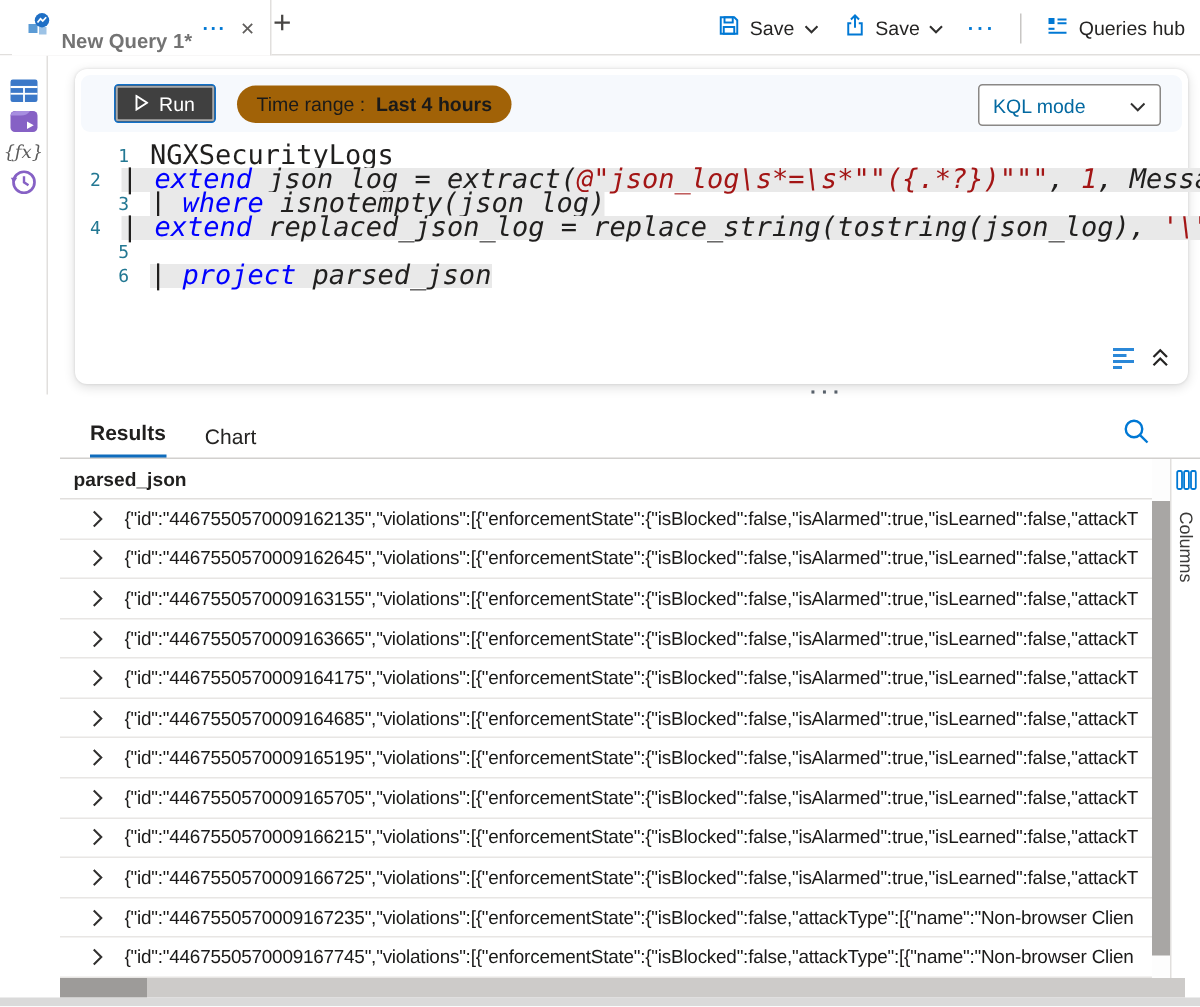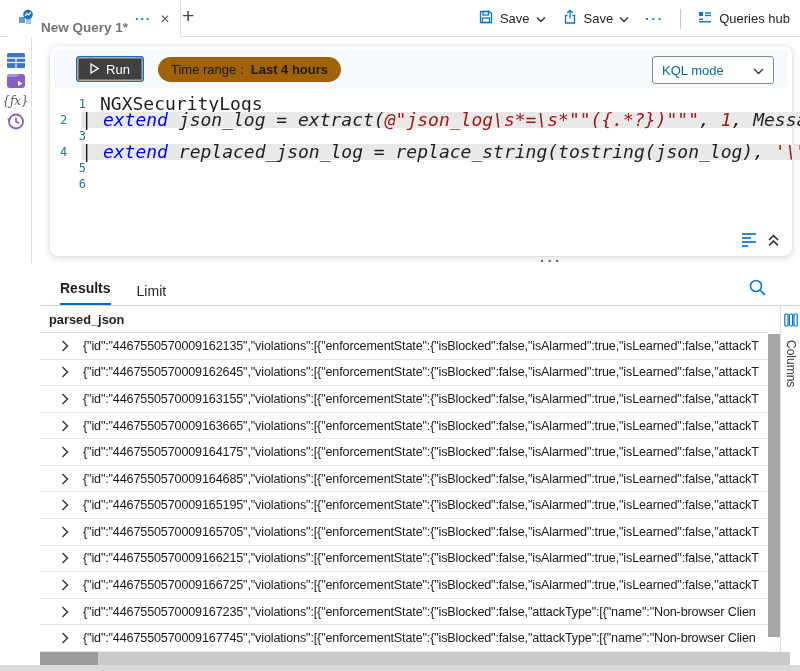--- a/index.html
+++ b/index.html
@@ -193,30 +193,32 @@
           <div class="code-line">
             <span class="ln">1</span>
             <span class="code-text"><span class="seg-plain">NGXSecurityLogs</span></span>
           </div>
           <div class="code-line">
             <span class="ln">2</span>
             <span class="code-text hl"><span class="seg-plain">| </span><span class="seg-keyword">extend</span><span class="seg-plain"> json_log = extract(</span><span class="seg-string">@"json_log\s*=\s*""({.*?})"""</span><span class="seg-plain">, </span><span class="seg-number">1</span><span class="seg-plain">, Message)</span></span>
           </div>
           <div class="code-line">
             <span class="ln">3</span>
+            <span class="code-text hl"><span class="seg-plain">| </span><span class="seg-keyword">where</span><span class="seg-plain"> isnotempty(json_log)</span></span>
           </div>
           <div class="code-line">
             <span class="ln">4</span>
             <span class="code-text hl"><span class="seg-plain">| </span><span class="seg-keyword">extend</span><span class="seg-plain"> replaced_json_log = replace_string(tostring(json_log), </span><span class="seg-string">'\"\"'</span><span class="seg-plain">, </span><span class="seg-string">'\"'</span><span class="seg-plain">)</span></span>
           </div>
           <div class="code-line">
             <span class="ln">5</span>
           </div>
           <div class="code-line">
             <span class="ln">6</span>
+            <span class="code-text hl"><span class="seg-plain">| </span><span class="seg-keyword">project</span><span class="seg-plain"> parsed_json</span></span>
           </div>
         </div>
     </div>
 
     <div class="card-corner-icons">
       <span>
         <svg width="17" height="15" viewBox="0 0 17 15">
           <line x1="1" y1="2" x2="15" y2="2" stroke="#2b88d8" stroke-width="2"></line>
           <line x1="1" y1="6" x2="10" y2="6" stroke="#2b88d8" stroke-width="2"></line>
           <line x1="1" y1="10" x2="15" y2="10" stroke="#2b88d8" stroke-width="2"></line>
@@ -229,21 +231,21 @@
           <polyline points="2,11.5 6.5,7 11,11.5"></polyline>
         </svg>
       </span>
     </div>
   </div>
 
   <div class="splitter">···</div>
 
   <div class="results-tabs">
     <div class="rtab active">Results</div>
-    <div class="rtab">Limit</div>
+    <div class="rtab">Chart</div>
   </div>
   <div class="search-btn">
     <svg width="19" height="19" viewBox="0 0 19 19" fill="none" stroke="#0078d4" stroke-width="1.6">
       <circle cx="8" cy="8" r="5.5"></circle>
       <line x1="12.2" y1="12.2" x2="17" y2="17"></line>
     </svg>
   </div>
   <div class="results-border"></div>
 
   <div class="grid">

